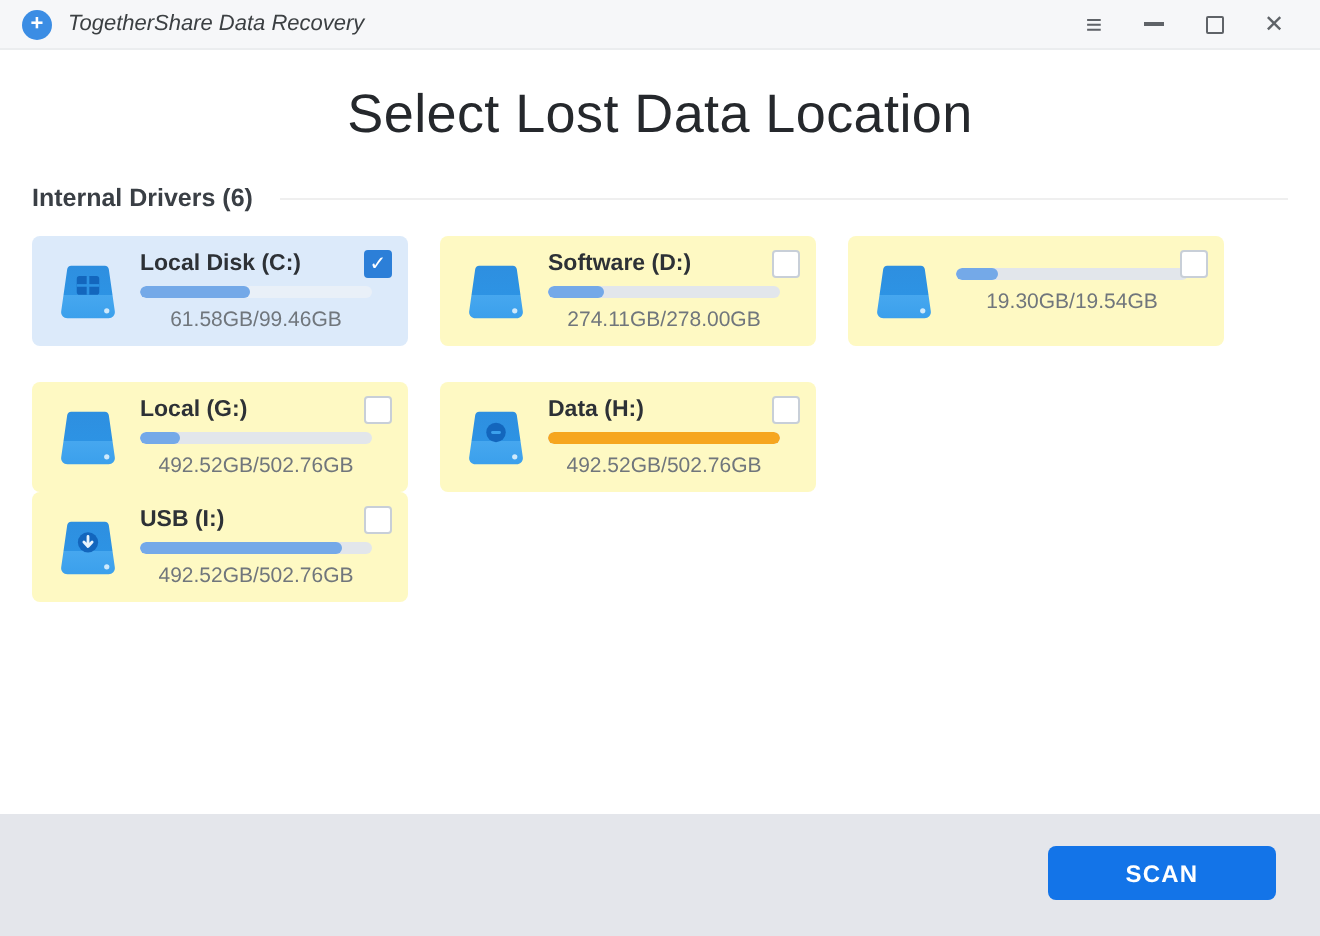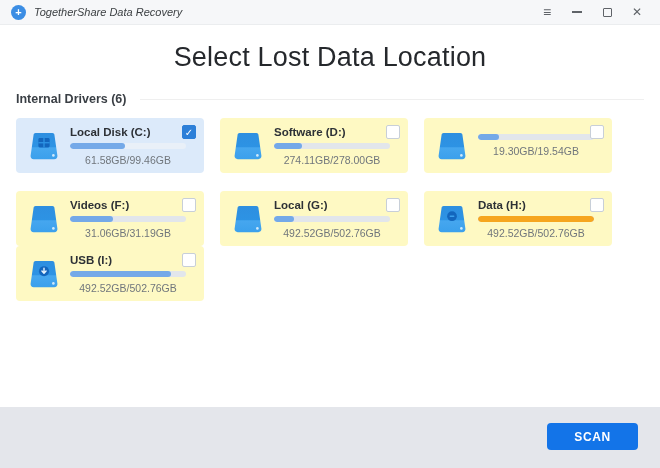--- a/index.html
+++ b/index.html
@@ -60,21 +60,21 @@
     display:flex; align-items:center; justify-content:center;
     font-size:10px; color:transparent; cursor:pointer;
   }
   .checkbox.checked { background:#2c7fd8; border-color:#2c7fd8; color:#fff; }
   
   .footer {
     position:absolute; left:0; right:0; bottom:0; height:61px;
     background:#e4e6eb;
   }
   .scan-btn {
-    position:absolute; right:22px; top:16px; width:91px; height:27px;
+    position:absolute; right:22px; top:16px; width:114px; height:27px;
     background:#1374e8; color:#fff; border:none; border-radius:4px;
     font-family:"Liberation Sans", sans-serif;
     font-size:12px; font-weight:700; letter-spacing:.6px; cursor:pointer;
   }
 </style>
 </head>
 <body>
 
 <svg width="0" height="0" style="position:absolute" aria-hidden="true">
   <defs>
@@ -159,34 +159,20 @@
       </svg>
       <div class="card-body">
         <span class="bar">
             <i class="fill" style="width: 18%; background: rgb(116, 169, 232);"></i>
           </span>
         <span class="drive-size">19.30GB/19.54GB</span>
       </div>
       <span class="checkbox"></span>
     </div>
 
-    <div class="card">
-      <svg class="drive-icon" viewBox="0 0 34 32">
-        <path d="M8 2h18c1.1 0 2 .8 2.1 1.9l3.2 22.4c.3 2-1.3 3.7-3.3 3.7H6c-2 0-3.6-1.7-3.3-3.7L5.9 3.9C6 2.8 6.9 2 8 2z" fill="url(#driveGrad)"></path>
-        <circle cx="27" cy="26" r="1.4" fill="#cfe9fb"></circle>
-      </svg>
-      <div class="card-body">
-        <span class="drive-name">Videos (F:)</span>
-        <span class="bar">
-            <i class="fill" style="width: 37%; background: rgb(116, 169, 232);"></i>
-          </span>
-        <span class="drive-size">31.06GB/31.19GB</span>
-      </div>
-      <span class="checkbox"></span>
-    </div>
 
     <div class="card">
       <svg class="drive-icon" viewBox="0 0 34 32">
         <path d="M8 2h18c1.1 0 2 .8 2.1 1.9l3.2 22.4c.3 2-1.3 3.7-3.3 3.7H6c-2 0-3.6-1.7-3.3-3.7L5.9 3.9C6 2.8 6.9 2 8 2z" fill="url(#driveGrad)"></path>
         <circle cx="27" cy="26" r="1.4" fill="#cfe9fb"></circle>
       </svg>
       <div class="card-body">
         <span class="drive-name">Local (G:)</span>
         <span class="bar">
             <i class="fill" style="width: 17%; background: rgb(116, 169, 232);"></i>

